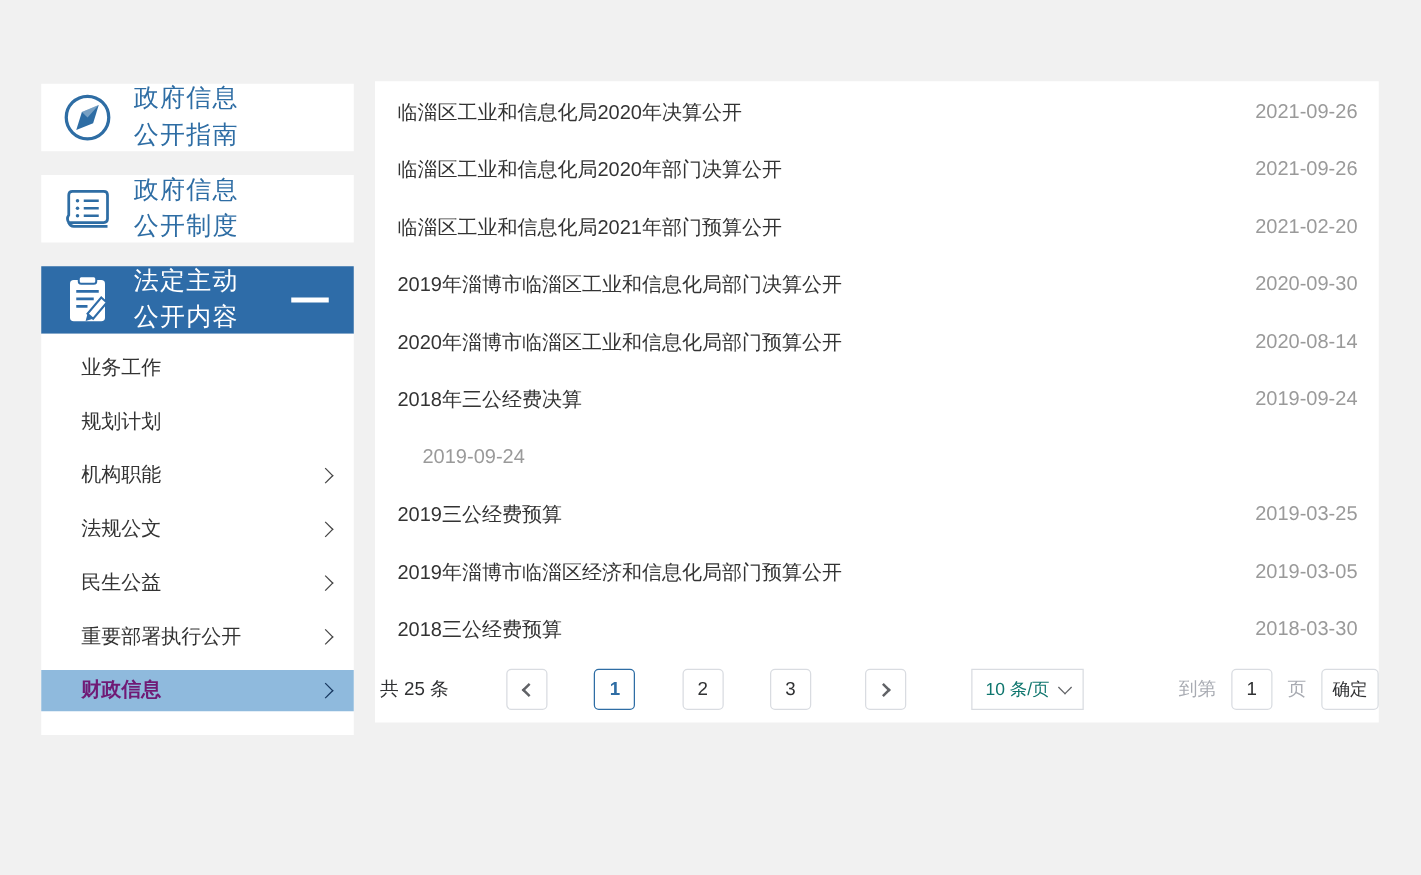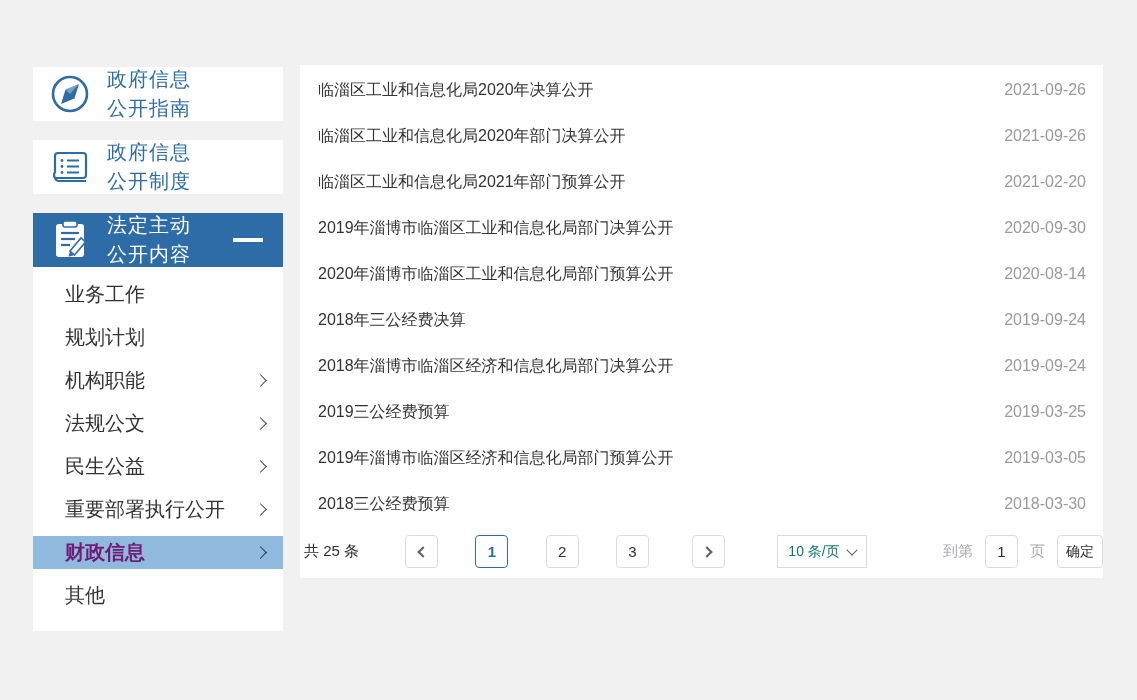--- a/index.html
+++ b/index.html
@@ -10,21 +10,21 @@
   
   .sidebar { position:absolute; left:33px; top:67px; width:250px; }
   .side-block { display:flex; align-items:center; background:#ffffff; height:54px; margin-bottom:19px; }
   .side-block .icon-wrap { width:74px; display:flex; justify-content:center; align-items:center; flex:0 0 74px; }
   .side-block .txt { font-size:20px; line-height:29px; color:#2e6da4; letter-spacing:1px; }
   .side-block.active { background:#2e6ca8; margin-bottom:0;justify-content:center; }
   .side-block.active .txt { color:#ffffff; }
   .minus-bar { width:30px; height:4px; background:#ffffff; margin-left:auto; margin-right:20px; }
 
   .side-menu { background:#ffffff; padding-top:6px; padding-bottom:14px; }
-  .menu-item { height:43px; display:flex; align-items:center; padding:0 18px 0 32px; font-size:20px; color:#333333; cursor:pointer; }
+  .menu-item { height:43px; display:flex; align-items:center; padding:0 18px 0 32px; font-size:16px; color:#333333; cursor:pointer; }
   .menu-item .arrow { margin-left:auto; width:9px; height:9px; border-top:1.6px solid #444; border-right:1.6px solid #444; transform:rotate(45deg); }
   .menu-item.active { background:#8fbadd; height:33px; margin:5px 0; font-weight:bold; color:#701a75;gap:17px; }
   .menu-item.active .arrow { border-color:#17375e; }
 
   
   .main { position:absolute; left:300px; top:65px; width:803px; height:513px; background:#ffffff; padding-top:2px; }
   .row { height:46px; display:flex; align-items:center; justify-content:space-between; padding:0 17px 0 18px; cursor:pointer; }
   .row .title { font-size:16px; color:#333333; white-space:nowrap; overflow:hidden; }
   .row .date { font-size:16px; color:#9a9a9a; flex:0 0 auto; margin-left:20px; }
 
@@ -127,23 +127,20 @@
         <span class="arrow"></span>
       </div>
       <div class="menu-item">
         <span>重要部署执行公开</span>
         <span class="arrow"></span>
       </div>
       <div class="menu-item active">
         <span>财政信息</span>
         <span class="arrow"></span>
       </div>
-      <div class="menu-item">
-        <span>其他</span>
-      </div>
     </div>
   </div>
 
   <div class="main">
 
     <div class="row">
       <span class="title">临淄区工业和信息化局2020年决算公开</span>
       <span class="date">2021-09-26</span>
     </div>
     <div class="row">
@@ -160,21 +157,20 @@
     </div>
     <div class="row">
       <span class="title">2020年淄博市临淄区工业和信息化局部门预算公开</span>
       <span class="date">2020-08-14</span>
     </div>
     <div class="row">
       <span class="title">2018年三公经费决算</span>
       <span class="date">2019-09-24</span>
     </div>
     <div class="row">
-      <span class="title">2018年淄博市临淄区经济和信息化局部门决算公开</span>
       <span class="date">2019-09-24</span>
     </div>
     <div class="row">
       <span class="title">2019三公经费预算</span>
       <span class="date">2019-03-25</span>
     </div>
     <div class="row">
       <span class="title">2019年淄博市临淄区经济和信息化局部门预算公开</span>
       <span class="date">2019-03-05</span>
     </div>

